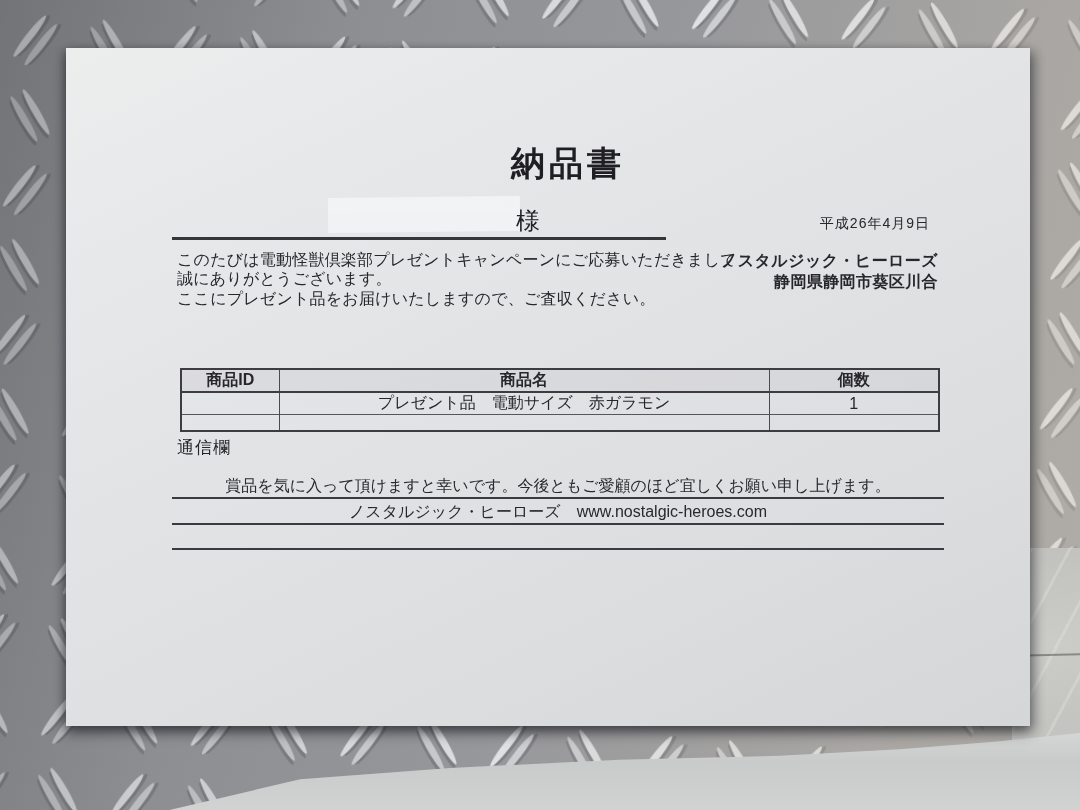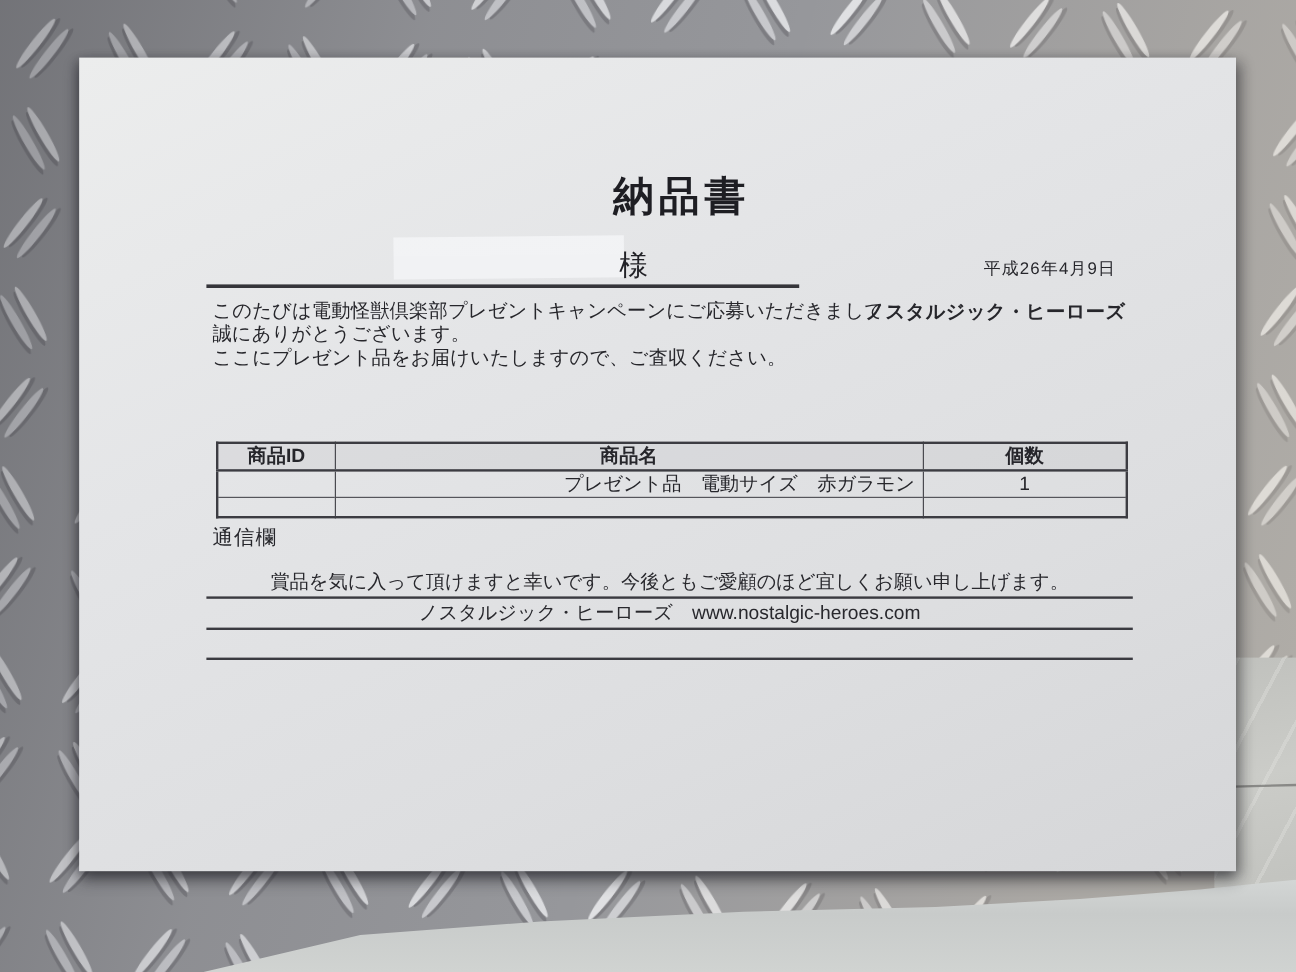--- a/index.html
+++ b/index.html
@@ -76,21 +76,21 @@
   table.items th{
     height:21px;font-weight:bold;text-align:center;
     border-bottom:2px solid #3c3c42;border-left:1.5px solid #4a4a50;
     background:rgba(190,191,194,0.25);padding:0 4px;
   }
   table.items td{
     border-left:1.5px solid #4a4a50;border-top:1.5px solid #55555b;
     padding:0 6px;text-align:center;height:20px;white-space:nowrap;overflow:hidden;
   }
   table.items th:first-child,table.items td:first-child{border-left:none;}
-  table.items td.name{text-align:right;}
+  table.items td.name{text-align:center;}
   table.items tr.empty td{height:15px;}
   .notes-label{position:absolute;left:111px;top:388px;font-size:17px;letter-spacing:1px;}
   .note-line{
     position:absolute;left:106px;width:772px;height:22px;
     border-bottom:2.5px solid #3a3a40;text-align:center;
     font-size:16px;line-height:22px;white-space:nowrap;color:#28282d;
   }
   .note-line.l1{top:427px;}
   .note-line.l2{top:453px;}
   .note-line.l3{top:479px;height:21px;}
@@ -154,20 +154,21 @@
     <div class="doc-date">平成26年4月9日</div>
 
     <div class="greeting">
       <div>このたびは電動怪獣倶楽部プレゼントキャンペーンにご応募いただきまして</div>
       <div>誠にありがとうございます。</div>
       <div>ここにプレゼント品をお届けいたしますので、ご査収ください。</div>
     </div>
 
     <div class="sender">
       <div>ノスタルジック・ヒーローズ</div>
+      <div>静岡県静岡市葵区川合</div>
     </div>
 
     <table class="items">
       <colgroup>
           <col class="c-id">
           <col class="c-name">
           <col class="c-qty">
         </colgroup>
       <thead>
         <tr>

